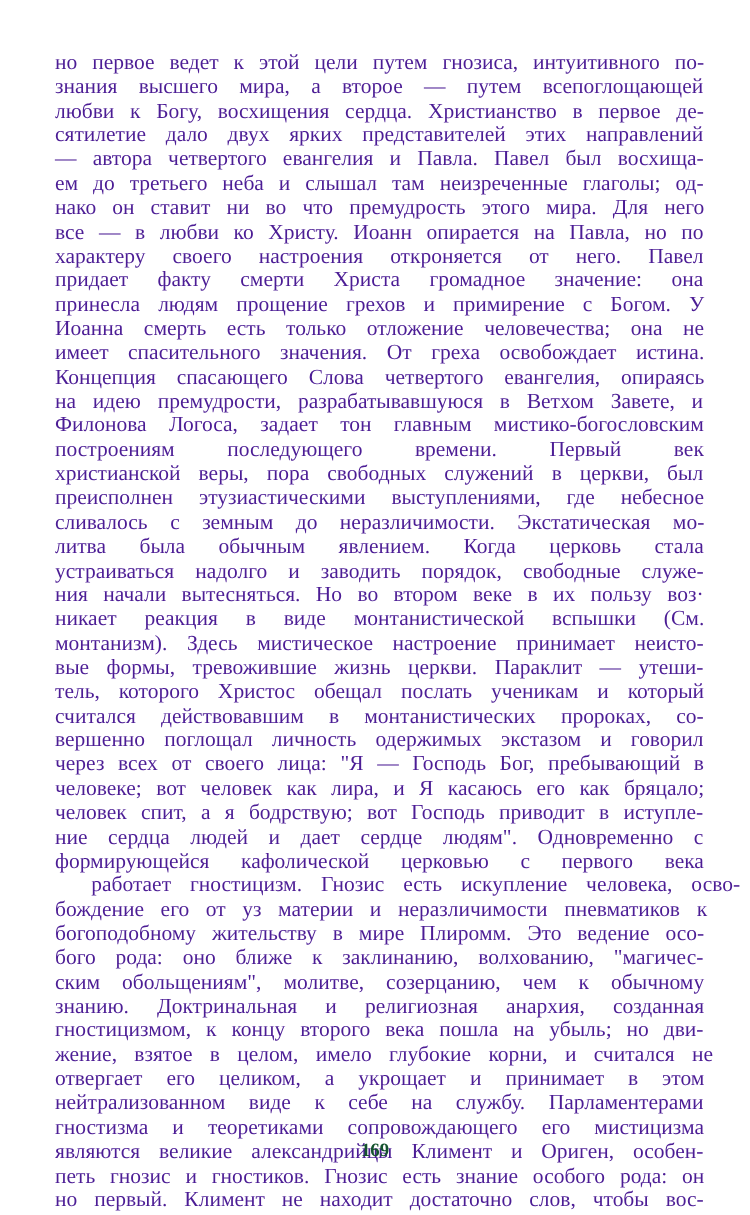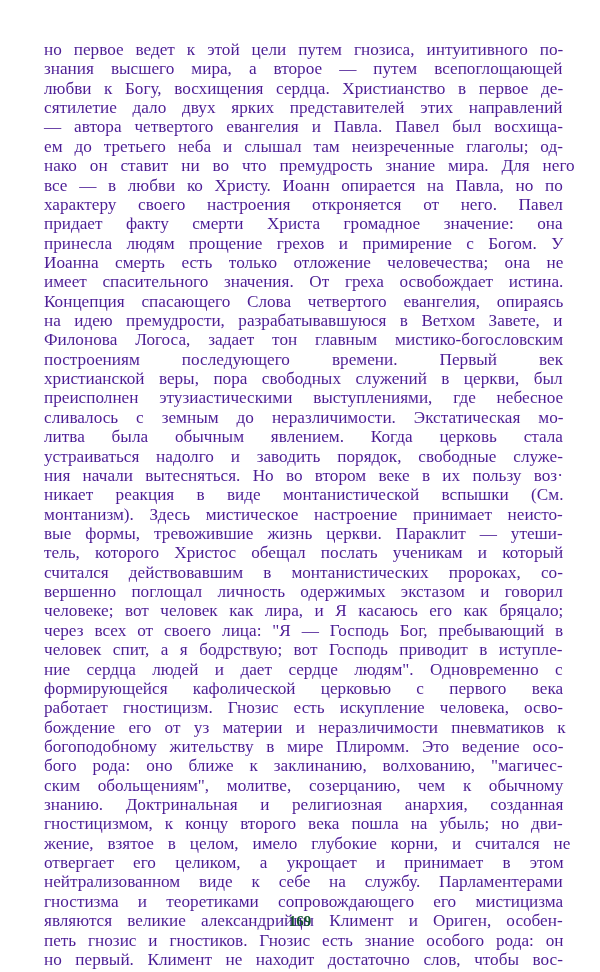--- a/index.html
+++ b/index.html
@@ -46,21 +46,21 @@
 </head>
 <body>
 
 <div class="page" id="page-body">
     <span class="line" style="display: block; word-spacing: 7.67px; text-align-last: left; text-align: left;">но первое ведет к этой цели путем гнозиса, интуитивного по-</span>
     <span class="line" style="display: block; word-spacing: 12.71px; text-align-last: left; text-align: right;">знания высшего мира, а второе — путем всепоглощающей</span>
     <span class="line" style="display: block; word-spacing: 8.25px; text-align-last: left; text-align: left;">любви к Богу, восхищения сердца. Христианство в первое де-</span>
     <span class="line" style="display: block; word-spacing: 11.5px; text-align-last: left; text-align: left;">сятилетие дало двух ярких представителей этих направлений</span>
     <span class="line" style="display: block; word-spacing: 8.63px; text-align-last: left; text-align: center;">— автора четвертого евангелия и Павла. Павел был восхища-</span>
     <span class="line" style="display: block; word-spacing: 7.67px; text-align-last: left; text-align: left;">ем до третьего неба и слышал там неизреченные глаголы; од-</span>
-    <span class="line" style="display: block; word-spacing: 8.6px; text-align-last: left; text-align: left;">нако он ставит ни во что премудрость знание мира. Для него</span>
+    <span class="line" style="display: block; word-spacing: 8.6px; text-align-last: left; text-align: left;">нако он ставит ни во что премудрость этого мира. Для него</span>
     <span class="line" style="display: block; word-spacing: 7.36px; text-align-last: left; text-align: left;">все — в любви ко Христу. Иоанн опирается на Павла, но по</span>
     <span class="line" style="display: block; word-spacing: 17.33px; text-align-last: left; text-align: left;">характеру своего настроения откроняется от него. Павел</span>
     <span class="line" style="display: block; word-spacing: 19.17px; text-align-last: left; text-align: left;">придает факту смерти Христа громадное значение: она</span>
     <span class="line" style="display: block; word-spacing: 10.13px; text-align-last: left; text-align: left;">принесла людям прощение грехов и примирение с Богом. У</span>
     <span class="line" style="display: block; word-spacing: 12.14px; text-align-last: left; text-align: left;">Иоанна смерть есть только отложение человечества; она не</span>
     <span class="line" style="display: block; word-spacing: 11.33px; text-align-last: left; text-align: left;">имеет спасительного значения. От греха освобождает истина.</span>
     <span class="line" style="display: block; word-spacing: 12.4px; text-align-last: left; text-align: left;">Концепция спасающего Слова четвертого евангелия, опираясь</span>
     <span class="line" style="display: block; word-spacing: 9.14px; text-align-last: left; text-align: left;">на идею премудрости, разрабатывавшуюся в Ветхом Завете, и</span>
     <span class="line" style="display: block; word-spacing: 13.6px; text-align-last: left; text-align: left;">Филонова Логоса, задает тон главным мистико-богословским</span>
     <span class="line" style="display: block; word-spacing: 37.75px; text-align-last: left; text-align: left;">построениям последующего времени. Первый век</span>
@@ -69,26 +69,26 @@
     <span class="line" style="display: block; word-spacing: 13.67px; text-align-last: left; text-align: left;">сливалось с земным до неразличимости. Экстатическая мо-</span>
     <span class="line" style="display: block; word-spacing: 22.5px; text-align-last: left; text-align: left;">литва была обычным явлением. Когда церковь стала</span>
     <span class="line" style="display: block; word-spacing: 12.5px; text-align-last: left; text-align: left;">устраиваться надолго и заводить порядок, свободные служе-</span>
     <span class="line" style="display: block; word-spacing: 8px; text-align-last: left; text-align: left;">ния начали вытесняться. Но во втором веке в их пользу воз·</span>
     <span class="line" style="display: block; word-spacing: 18px; text-align-last: left; text-align: left;">никает реакция в виде монтанистической вспышки (См.</span>
     <span class="line" style="display: block; word-spacing: 11.4px; text-align-last: left; text-align: left;">монтанизм). Здесь мистическое настроение принимает неисто-</span>
     <span class="line" style="display: block; word-spacing: 9.71px; text-align-last: left; text-align: left;">вые формы, тревожившие жизнь церкви. Параклит — утеши-</span>
     <span class="line" style="display: block; word-spacing: 10.86px; text-align-last: left; text-align: left;">тель, которого Христос обещал послать ученикам и который</span>
     <span class="line" style="display: block; word-spacing: 15.8px; text-align-last: left; text-align: left;">считался действовавшим в монтанистических пророках, со-</span>
     <span class="line" style="display: block; word-spacing: 11px; text-align-last: left; text-align: left;">вершенно поглощал личность одержимых экстазом и говорил</span>
+    <span class="line" style="display: block; word-spacing: 6.6px; text-align-last: left; text-align: left;">через всех от своего лица: "Я — Господь Бог, пребывающий в</span>
     <span class="line" style="display: block; word-spacing: 7.2px; text-align-last: left; text-align: left;">человеке; вот человек как лира, и Я касаюсь его как бряцало;</span>
-    <span class="line" style="display: block; word-spacing: 6.6px; text-align-last: left; text-align: left;">через всех от своего лица: "Я — Господь Бог, пребывающий в</span>
     <span class="line" style="display: block; word-spacing: 7.11px; text-align-last: left; text-align: left;">человек спит, а я бодрствую; вот Господь приводит в иступле-</span>
     <span class="line" style="display: block; word-spacing: 12.13px; text-align-last: left; text-align: left;">ние сердца людей и дает сердце людям". Одновременно с</span>
     <span class="line" style="display: block; word-spacing: 21px; text-align-last: left; text-align: left;">формирующейся кафолической церковью с первого века</span>
-    <span class="line" style="display: block; word-spacing: 10.83px; text-align-last: left; text-align: left;">работает гностицизм. Гнозис есть искупление человека, осво-</span>
+    <span class="line" style="display: block; word-spacing: 10.83px; text-align-last: left; text-align: left; margin-left: 29px;">работает гностицизм. Гнозис есть искупление человека, осво-</span>
     <span class="line" style="display: block; word-spacing: 9px; text-align-last: left; text-align: left;">бождение его от уз материи и неразличимости пневматиков к</span>
     <span class="line" style="display: block; word-spacing: 8.43px; text-align-last: left; text-align: left;">богоподобному жительству в мире Плиромм. Это ведение осо-</span>
     <span class="line" style="display: block; word-spacing: 11.57px; text-align-last: left; text-align: left;">бого рода: оно ближе к заклинанию, волхованию, "магичес-</span>
     <span class="line" style="display: block; word-spacing: 13.33px; text-align-last: left; text-align: left;">ским обольщениям", молитве, созерцанию, чем к обычному</span>
     <span class="line" style="display: block; word-spacing: 18.2px; text-align-last: left; text-align: left;">знанию. Доктринальная и религиозная анархия, созданная</span>
     <span class="line" style="display: block; word-spacing: 7.67px; text-align-last: left; text-align: left;">гностицизмом, к концу второго века пошла на убыль; но дви-</span>
     <span class="line" style="display: block; word-spacing: 9.56px; text-align-last: left; text-align: left;">жение, взятое в целом, имело глубокие корни, и считался не</span>
     <span class="line" style="display: block; word-spacing: 14.88px; text-align-last: left; text-align: left;">отвергает его целиком, а укрощает и принимает в этом</span>
     <span class="line" style="display: block; word-spacing: 14.5px; text-align-last: left; text-align: left;">нейтрализованном виде к себе на службу. Парламентерами</span>
     <span class="line" style="display: block; word-spacing: 15px; text-align-last: left; text-align: left;">гностизма и теоретиками сопровождающего его мистицизма</span>

